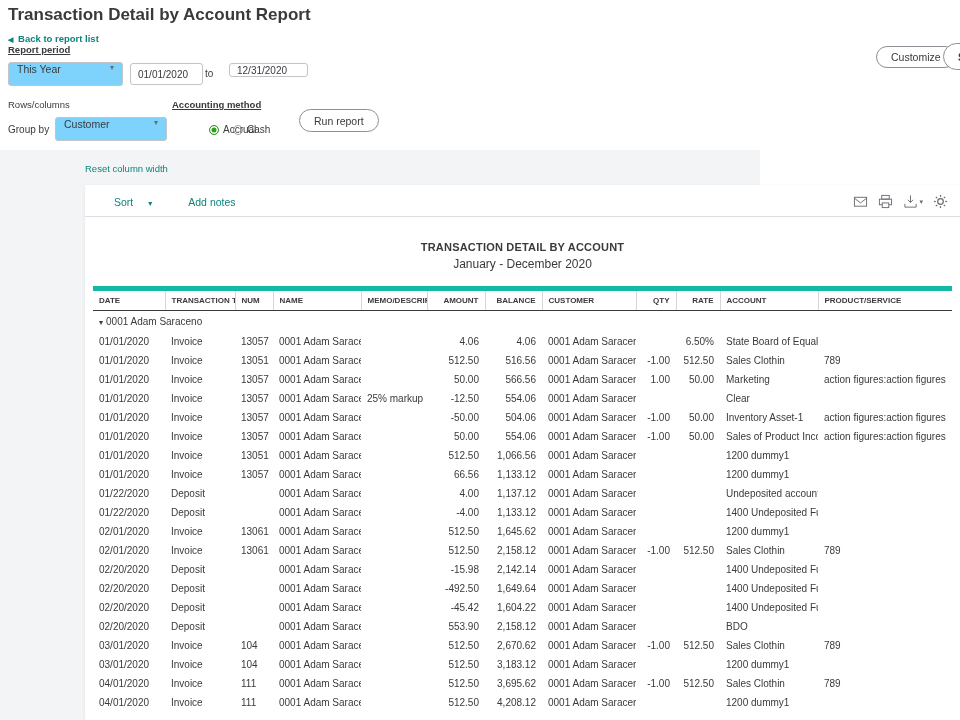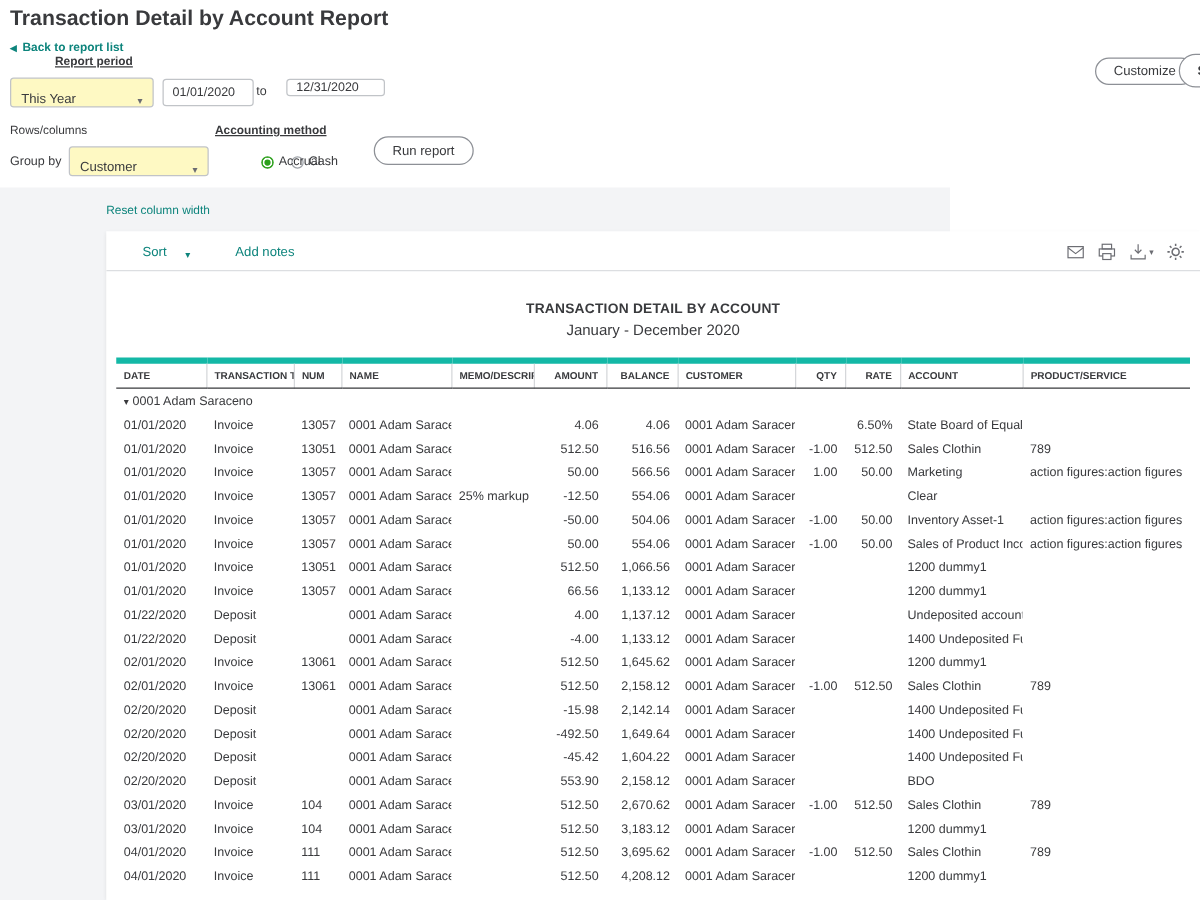--- a/index.html
+++ b/index.html
@@ -6,25 +6,25 @@
   html,body { width:960px; height:720px; overflow:hidden; }
   body {
     font-family: "Liberation Sans", sans-serif;
     color:#393a3d;
     background:#fff;
     position:relative;
   }
   h1.page-title { left:8px; top:5px; font-size:17px; font-weight:bold; position:absolute; }
   .back-link { left:8px; top:33px; font-size:9.5px; font-weight:bold; color:#0d847c; cursor:pointer; position:absolute; }
   .back-caret { font-size:7px; margin-right:2px; }
-  .report-period { left:8px; top:44px; font-size:9.5px; font-weight:bold; text-decoration:underline; position:absolute;margin-left:36px; }
+  .report-period { left:8px; top:44px; font-size:9.5px; font-weight:bold; text-decoration:underline; position:absolute; }
 
   .select {
-    position:absolute; background:#fef9c3; border:1px solid #c1c4c8; border-radius:3px;
-    display:flex; align-items:flex-end; justify-content:space-between;
+    position:absolute; background:#7dd3fc; border:1px solid #c1c4c8; border-radius:3px;
+    display:flex; align-items:flex-start; justify-content:space-between;
     padding:0 8px; font-size:10.5px; cursor:pointer;
   }
   .select .caret { color:#6b6c72; font-size:8px; margin-left:6px; }
   .period-select { left:8px; top:62px; width:115px; height:24px; }
   .groupby-select { left:55px; top:117px; width:112px; height:24px; }
 
   input.date {
     position:absolute; border:1px solid #c1c4c8; border-radius:3px;
     font-family:inherit; font-size:10px; color:#393a3d; padding:0 7px; background:#fff;
   }

